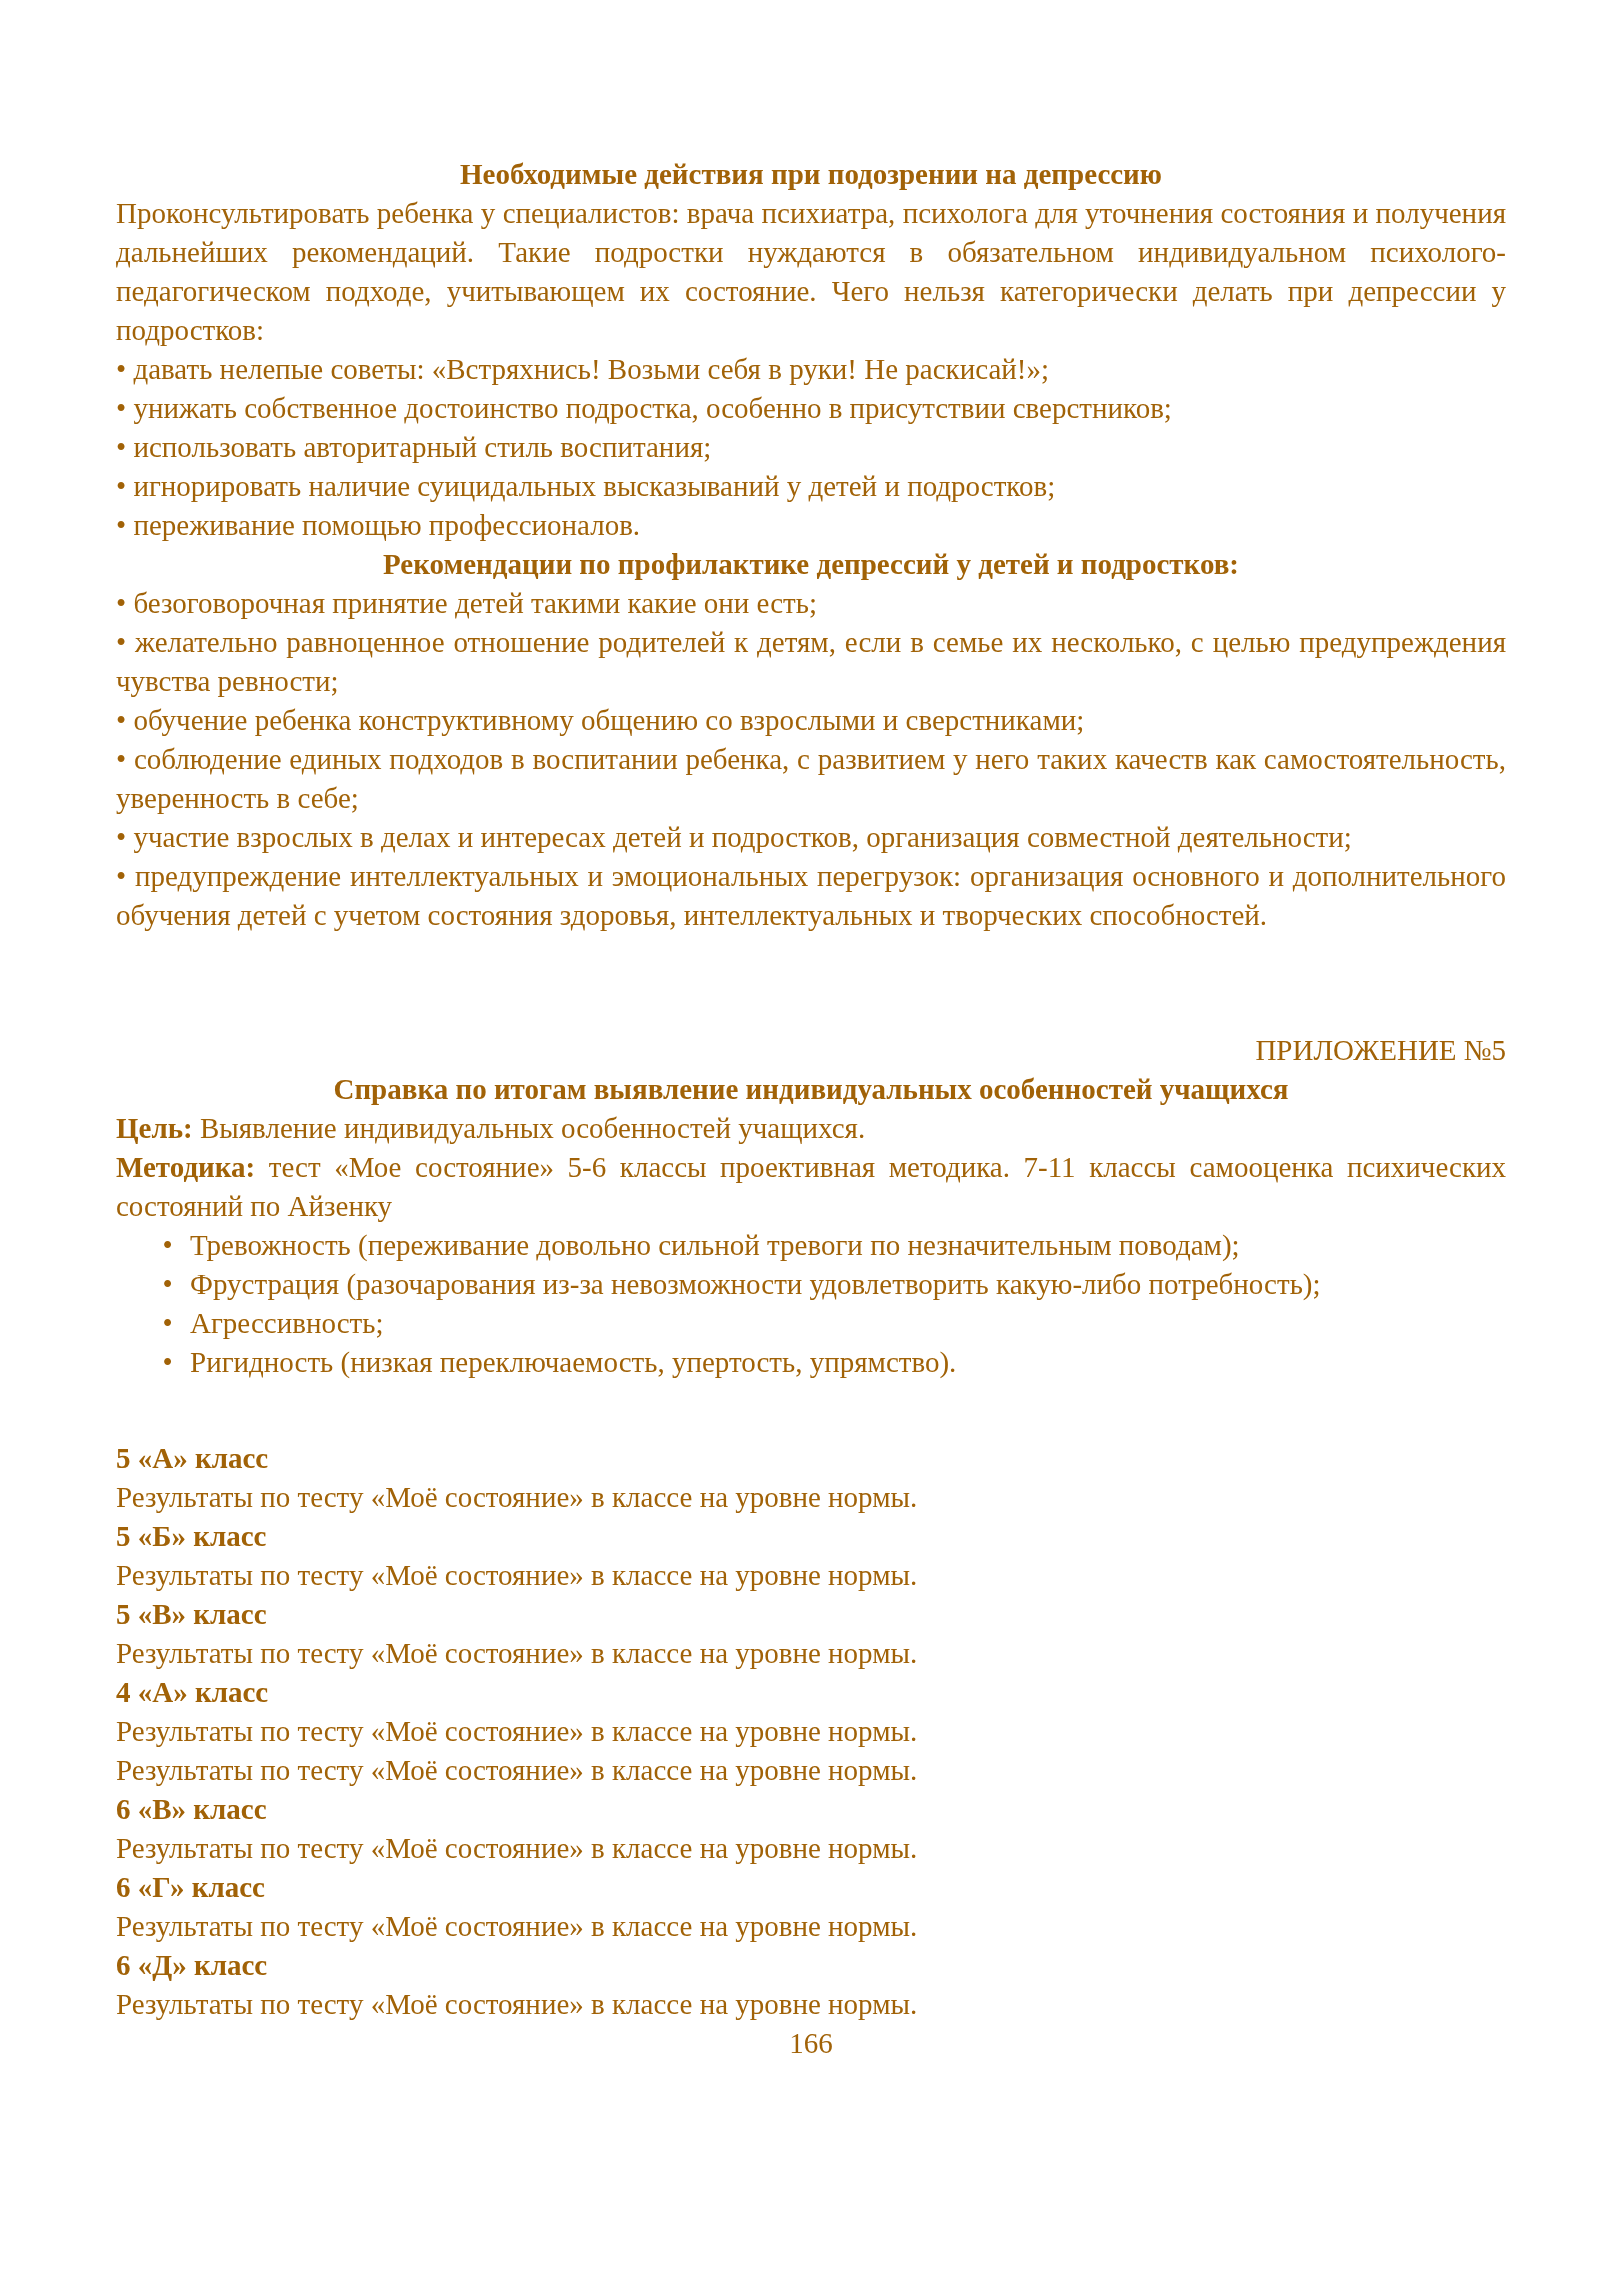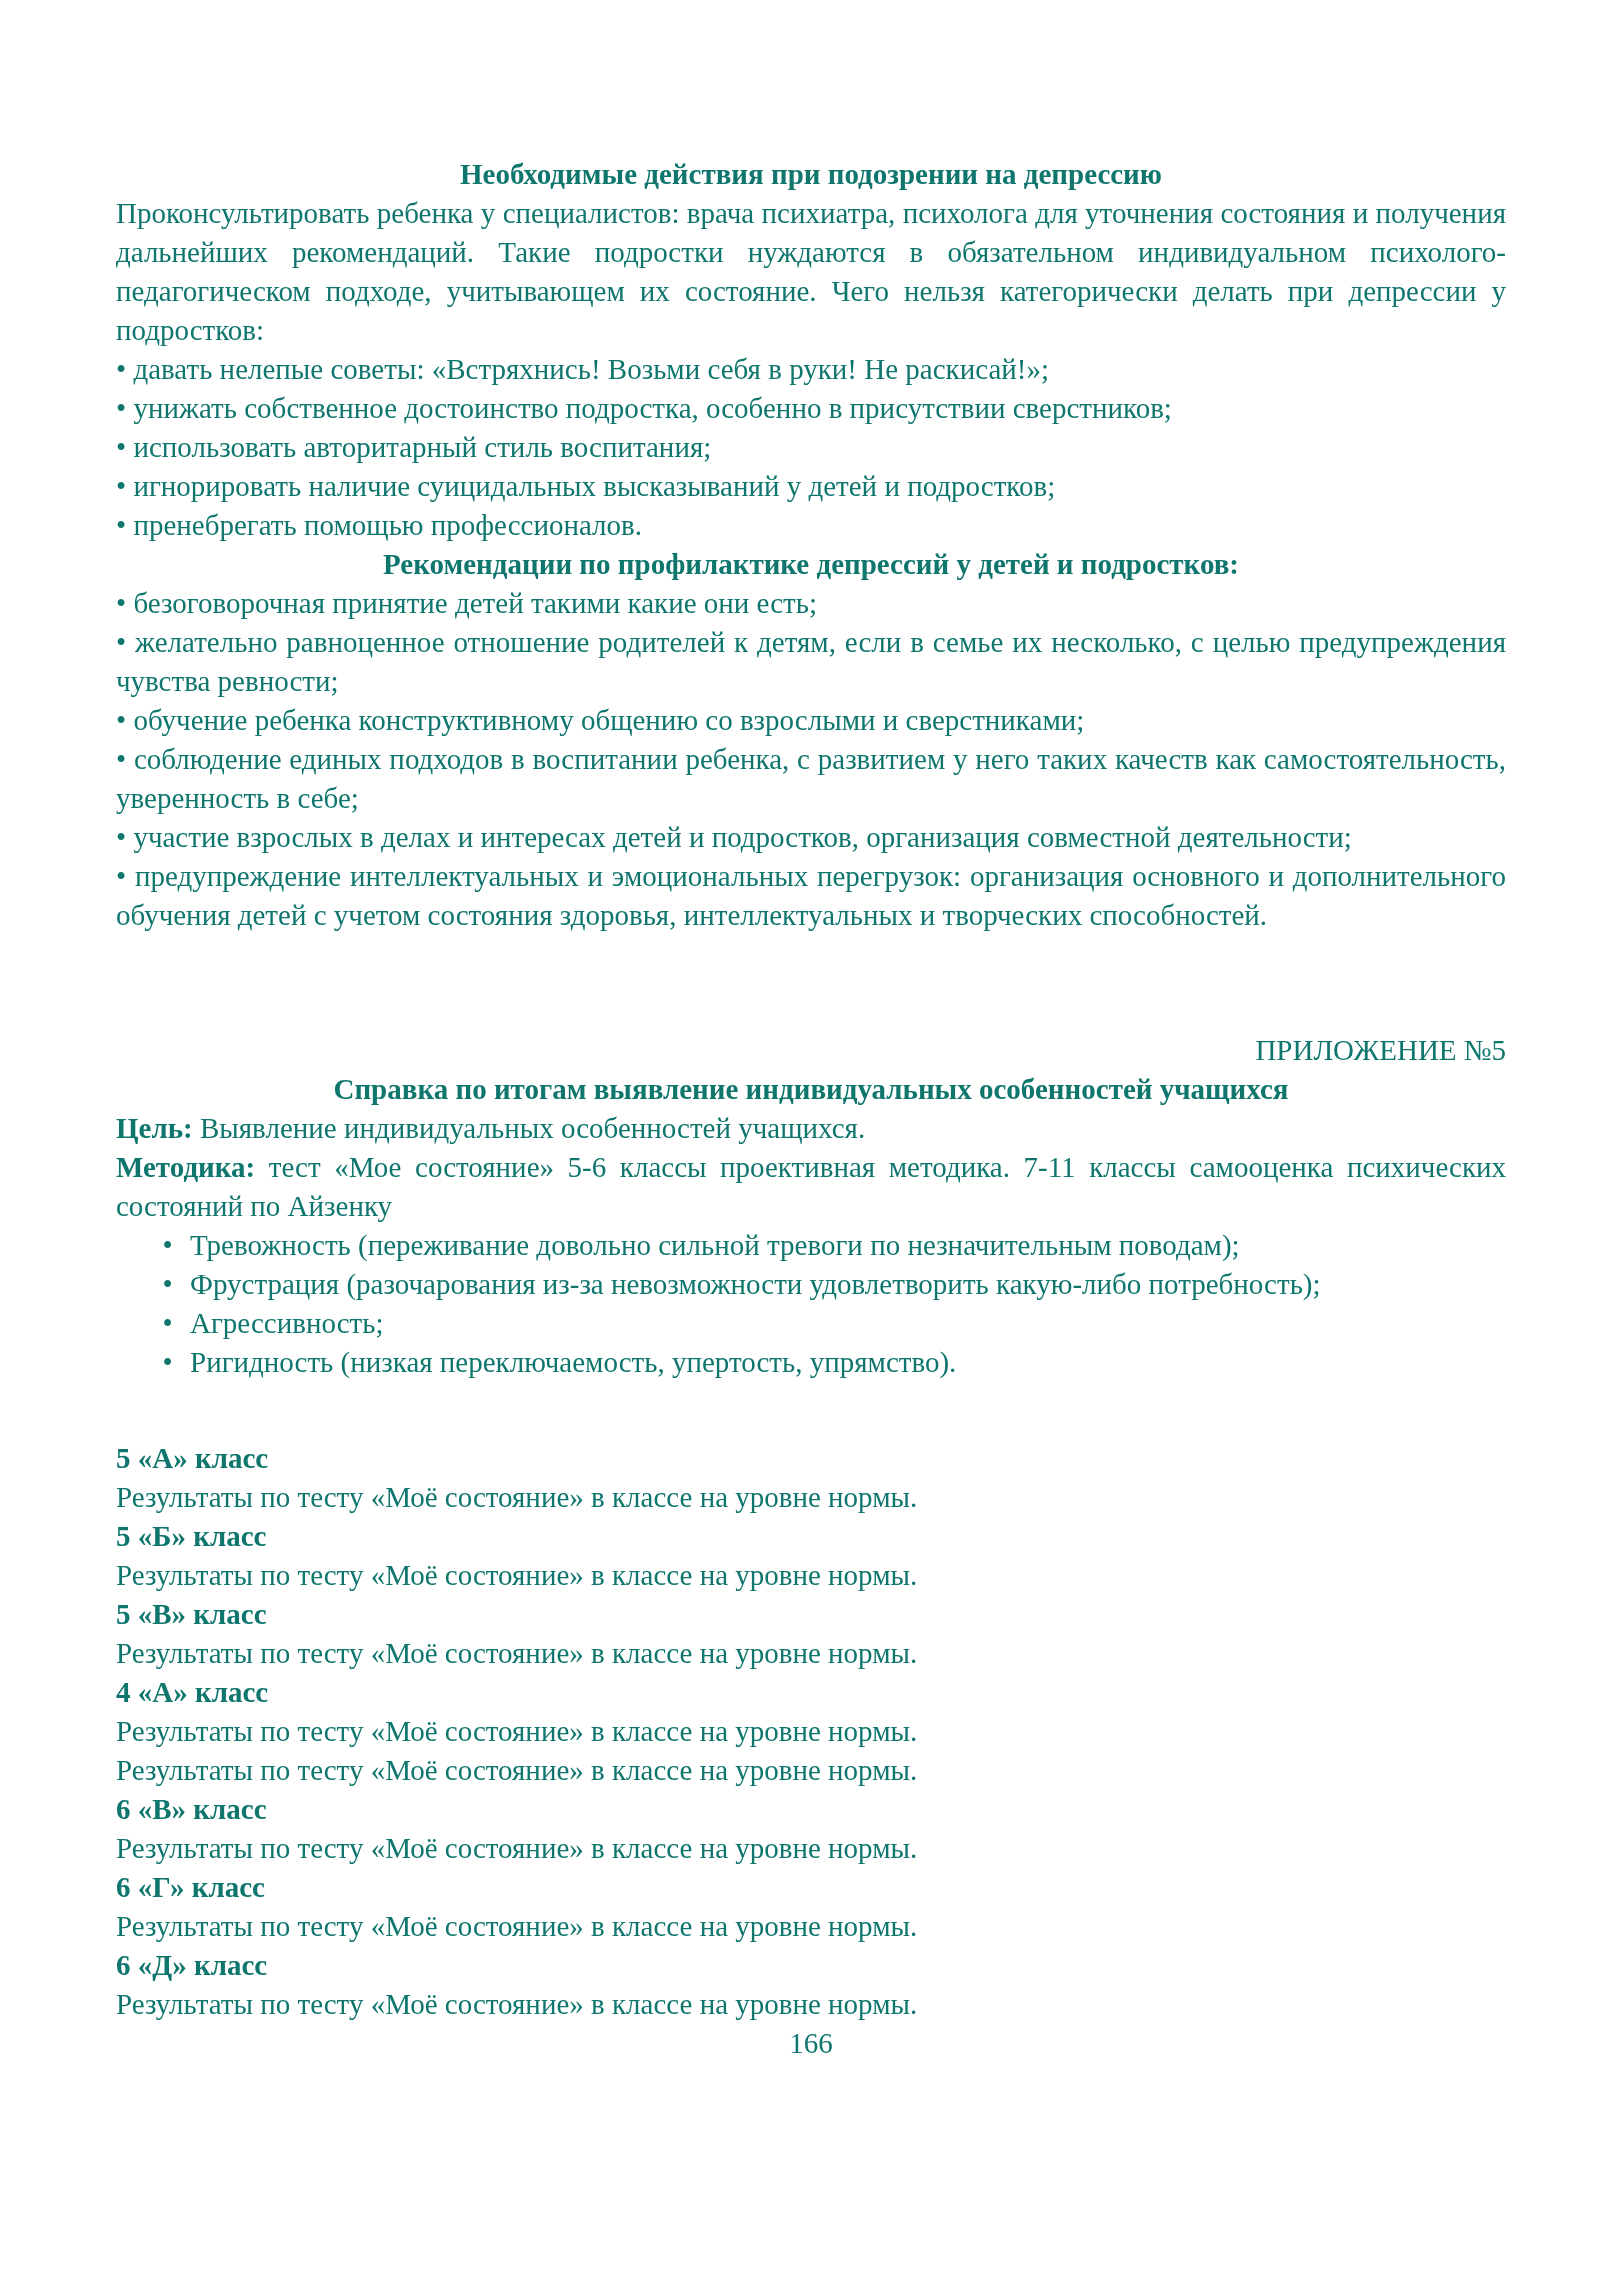--- a/index.html
+++ b/index.html
@@ -9,21 +9,21 @@
   }
   .page {
     width: 1621px;
     height: 2293px;
     box-sizing: border-box;
     background: #ffffff;
     padding: 155px 115px 0 116px;
     font-family: "Liberation Serif", "DejaVu Serif", serif;
     font-size: 29px;
     line-height: 39px;
-    color: #0f766e;
+    color: #a16207;
     overflow: hidden;
   }
   .page p { margin: 0; }
   .h-center {
     text-align: center;
     font-weight: bold;
   }
   .just { text-align: justify; }
   .right-align { text-align: right; }
   .bullet { text-align: justify; }
@@ -53,21 +53,21 @@
 <div class="page">
 
   <p class="h-center">Необходимые действия при подозрении на депрессию</p>
 
   <p class="just">Проконсультировать ребенка у специалистов: врача психиатра, психолога для уточнения состояния и получения дальнейших рекомендаций. Такие подростки нуждаются в обязательном индивидуальном психолого-педагогическом подходе, учитывающем их состояние. Чего нельзя категорически делать при депрессии у подростков:</p>
 
   <p class="bullet"><span class="bmark">•</span> <span>давать нелепые советы: «Встряхнись! Возьми себя в руки! Не раскисай!»;</span></p>
   <p class="bullet"><span class="bmark">•</span> <span>унижать собственное достоинство подростка, особенно в присутствии сверстников;</span></p>
   <p class="bullet"><span class="bmark">•</span> <span>использовать авторитарный стиль воспитания;</span></p>
   <p class="bullet"><span class="bmark">•</span> <span>игнорировать наличие суицидальных высказываний у детей и подростков;</span></p>
-  <p class="bullet"><span class="bmark">•</span> <span>пренебрегать помощью профессионалов.</span></p>
+  <p class="bullet"><span class="bmark">•</span> <span>переживание помощью профессионалов.</span></p>
 
   <p class="h-center">Рекомендации по профилактике депрессий у детей и подростков:</p>
 
   <p class="bullet"><span class="bmark">•</span> <span>безоговорочная принятие детей такими какие они есть;</span></p>
   <p class="bullet"><span class="bmark">•</span> <span>желательно равноценное отношение родителей к детям, если в семье их несколько, с целью предупреждения чувства ревности;</span></p>
   <p class="bullet"><span class="bmark">•</span> <span>обучение ребенка конструктивному общению со взрослыми и сверстниками;</span></p>
   <p class="bullet"><span class="bmark">•</span> <span>соблюдение единых подходов в воспитании ребенка, с развитием у него таких качеств как самостоятельность, уверенность в себе;</span></p>
   <p class="bullet"><span class="bmark">•</span> <span>участие взрослых в делах и интересах детей и подростков, организация совместной деятельности;</span></p>
   <p class="bullet"><span class="bmark">•</span> <span>предупреждение интеллектуальных и эмоциональных перегрузок: организация основного и дополнительного обучения детей с учетом состояния здоровья, интеллектуальных и творческих способностей.</span></p>
 

